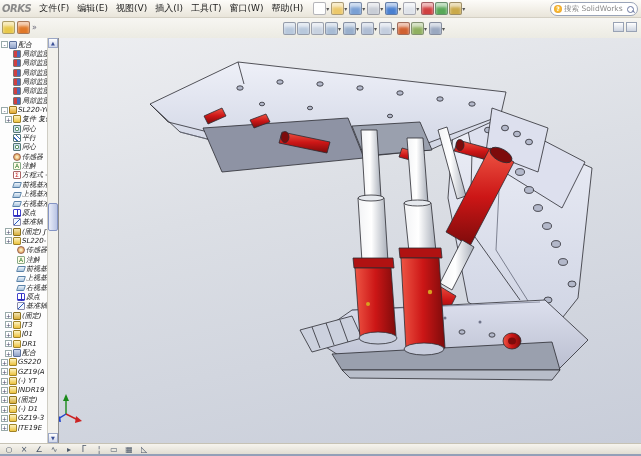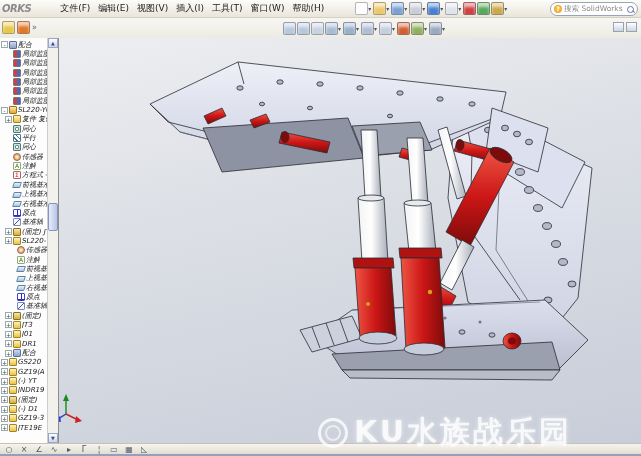--- a/index.html
+++ b/index.html
@@ -2,21 +2,21 @@
 <html style="--c-body: #dde0ee; --c-body2: #cdd2e2; --c-side: #b9bdcf; --c-plate: #8e93a4; --c-plate2: #9aa0ae; --c-base: #d2d6e6; --c-red: #cc1616; --c-red-hi: #ee5544; --c-red-dark: #7d0b0b; --c-chrome: #f2f3f5; --c-chrome-dark: #a8aeb9; --c-hole: #b3b8ca; --c-outline: #2b2b31; --c-triad-x: #cc2222; --c-triad-y: #1a8a1a; --c-triad-z: #2244cc;"><head>
 <meta charset="utf-8">
 <style>
   html,body{margin:0;padding:0;}
   .screen{position:relative;width:641px;height:456px;overflow:hidden;
     font-family:"DejaVu Sans","Liberation Sans",sans-serif;background:#ece9e2;
     border:0;user-select:none;}
   
   .menubar{position:absolute;top:0;left:0;width:641px;height:17px;
     background:linear-gradient(#fdfcf9,#e9e5da);border-bottom:1px solid #d4d0c4;
-    display:flex;align-items:center;font-size:9px;color:#222;gap:21px;}
+    display:flex;align-items:center;font-size:9px;color:#222;}
   .logo{font-size:10px;font-weight:bold;font-style:italic;color:#8a8a8a;padding:0 4px 0 2px;letter-spacing:-.5px;}
   .menu-item{padding:1px 4px;cursor:default;white-space:nowrap;}
   .stdbar{display:flex;align-items:center;gap:1px;margin-left:6px;}
   .tbicon{width:11px;height:11px;border-radius:2px;border:1px solid rgba(120,120,130,.55);
     box-shadow:inset 0 4px 3px rgba(255,255,255,.65);}
   .dd{font-size:6px;color:#555;margin:0 1px 0 0;}
   .doc-title{position:absolute;left:412px;top:4px;width:130px;font-size:8.5px;color:#444;
     white-space:nowrap;overflow:hidden;}
   .searchbox{position:absolute;right:3px;top:2px;width:80px;height:12px;background:#fff;
     border:1px solid #9aa4b8;border-radius:7px;display:flex;align-items:center;
@@ -562,18 +562,14 @@
       <span class="skicon">∠</span>
       <span class="skicon">∿</span>
       <span class="skicon">▸</span>
       <span class="skicon">Γ</span>
       <span class="skicon">¦</span>
       <span class="skicon">▭</span>
       <span class="skicon">▦</span>
       <span class="skicon">◺</span>
     </div>
 
-  <div class="watermark">
-    <span class="wmlogo"></span>
-    <span>KU水族战乐园</span>
-  </div>
 
 </div>
 
 </body></html>

